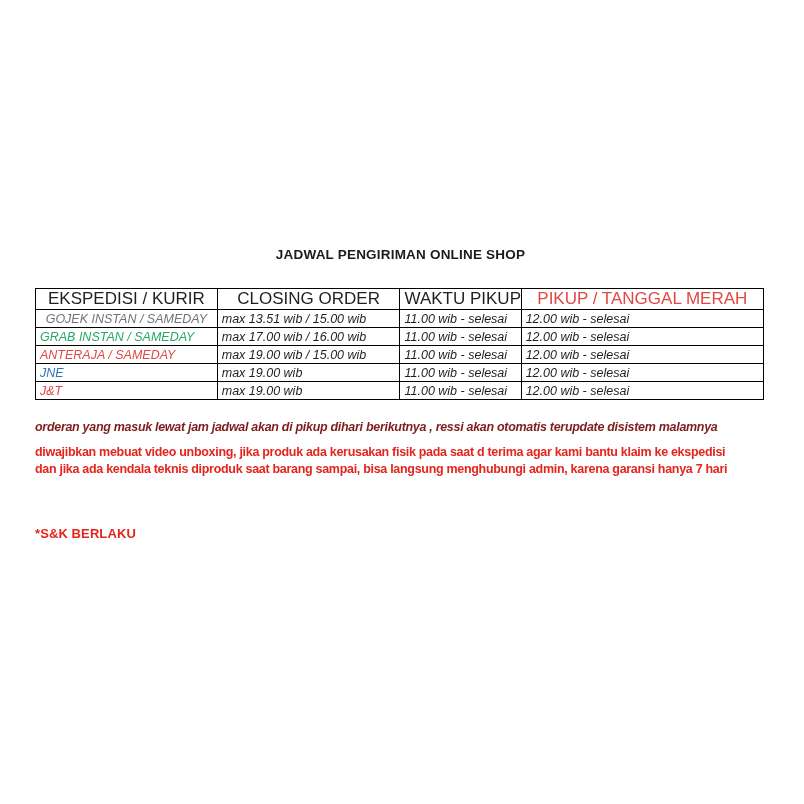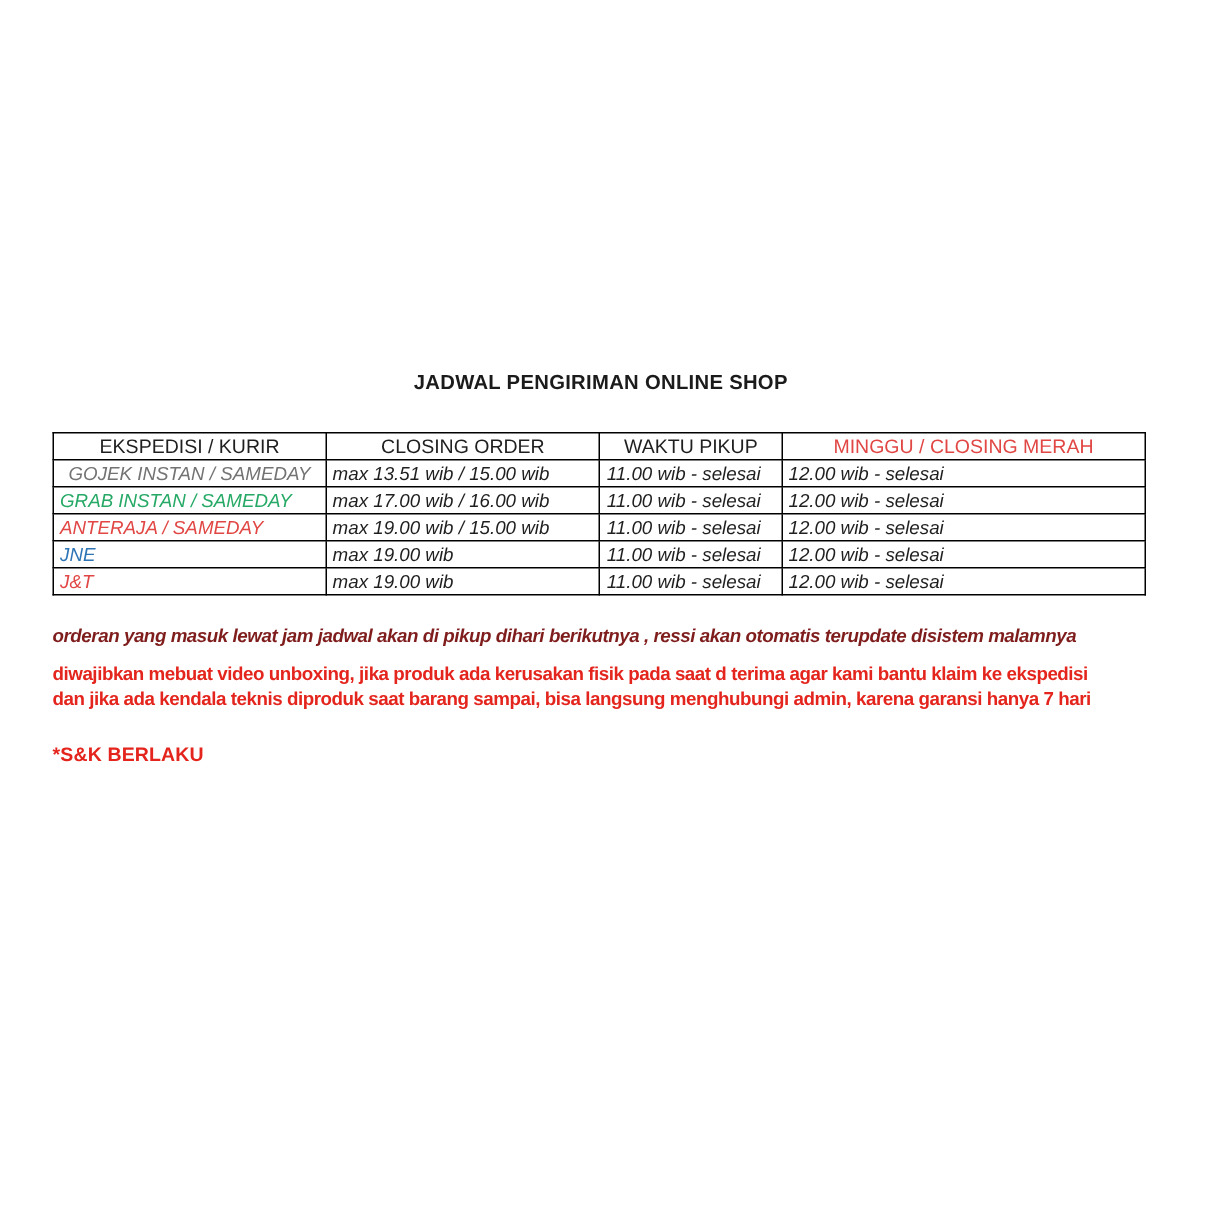--- a/index.html
+++ b/index.html
@@ -37,21 +37,21 @@
   table.schedule th,
   table.schedule td {
     border: 1.5px solid #000000;
     height: 17px;
     padding: 0 4px;
     overflow: hidden;
     white-space: nowrap;
   }
   table.schedule th {
     font-weight: normal;
-    font-size: 13px;
+    font-size: 17px;
     text-align: center;
     color: #1f1f1f;
   }
   table.schedule td {
     font-size: 12.5px;
     font-style: italic;
     text-align: left;
     color: #1f1f1f;
   }
   .col-courier  { width: 180px; }
@@ -70,21 +70,21 @@
   .note2 {
     margin: 10px 0 0 0;
     font-size: 12.5px;
     font-weight: bold;
     color: #e4251d;
     letter-spacing: -0.3px;
     line-height: 17px;
   }
   .note2 .line { white-space: nowrap; }
   .note3 {
-    margin: 20px 0 0 0;
+    margin: 48px 0 0 0;
     font-size: 13px;
     font-weight: bold;
     color: #e4251d;
     letter-spacing: 0.1px;
   }
 </style>
 </head>
 <body>
 
 <div class="page">
@@ -96,21 +96,21 @@
       <col class="col-courier">
       <col class="col-closing">
       <col class="col-pickup">
       <col class="col-sunday">
     </colgroup>
     <thead>
       <tr>
         <th style="color: rgb(31, 31, 31);">EKSPEDISI / KURIR</th>
         <th style="color: rgb(31, 31, 31);">CLOSING ORDER</th>
         <th style="color: rgb(31, 31, 31);">WAKTU PIKUP</th>
-        <th style="color: rgb(225, 71, 68);">MINGGU / CLOSING MERAH</th>
+        <th style="color: rgb(225, 71, 68);">PIKUP / TANGGAL MERAH</th>
       </tr>
     </thead>
     <tbody>
       <tr>
         <td style="color: #737373; text-align: center;">GOJEK INSTAN / SAMEDAY</td>
         <td>max 13.51 wib / 15.00 wib</td>
         <td>11.00 wib - selesai</td>
         <td>12.00 wib - selesai</td>
       </tr>
       <tr>

